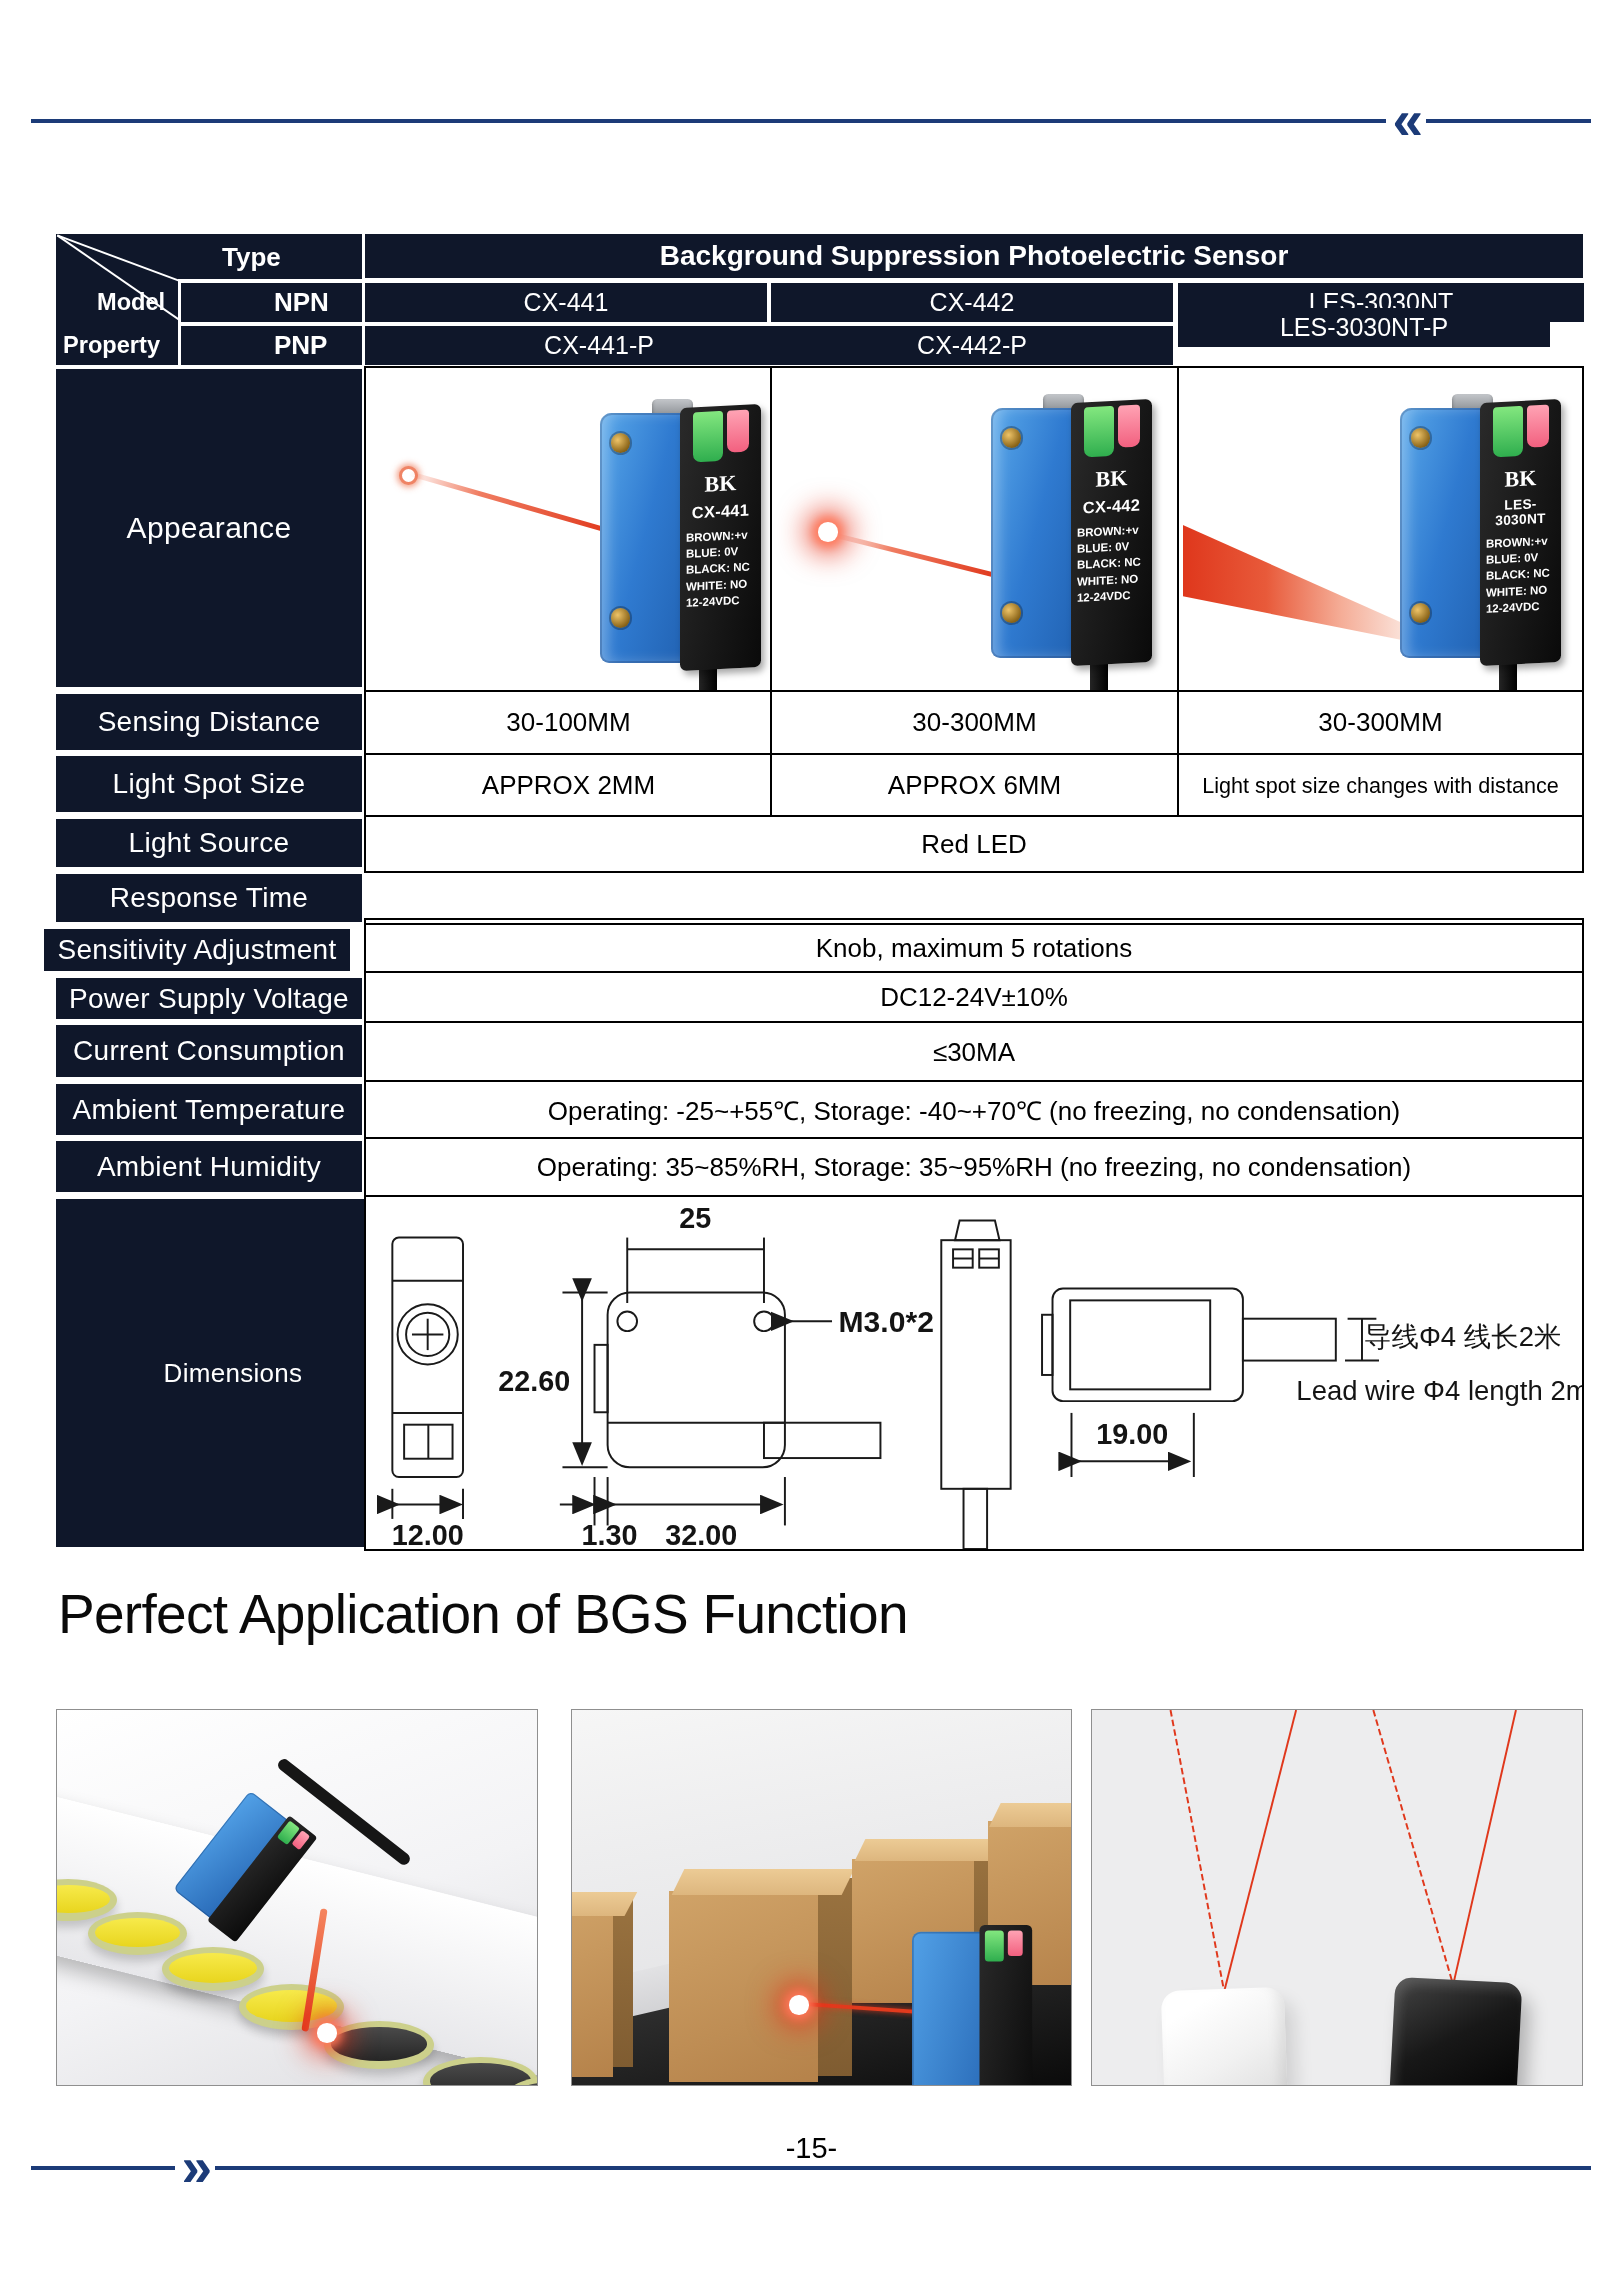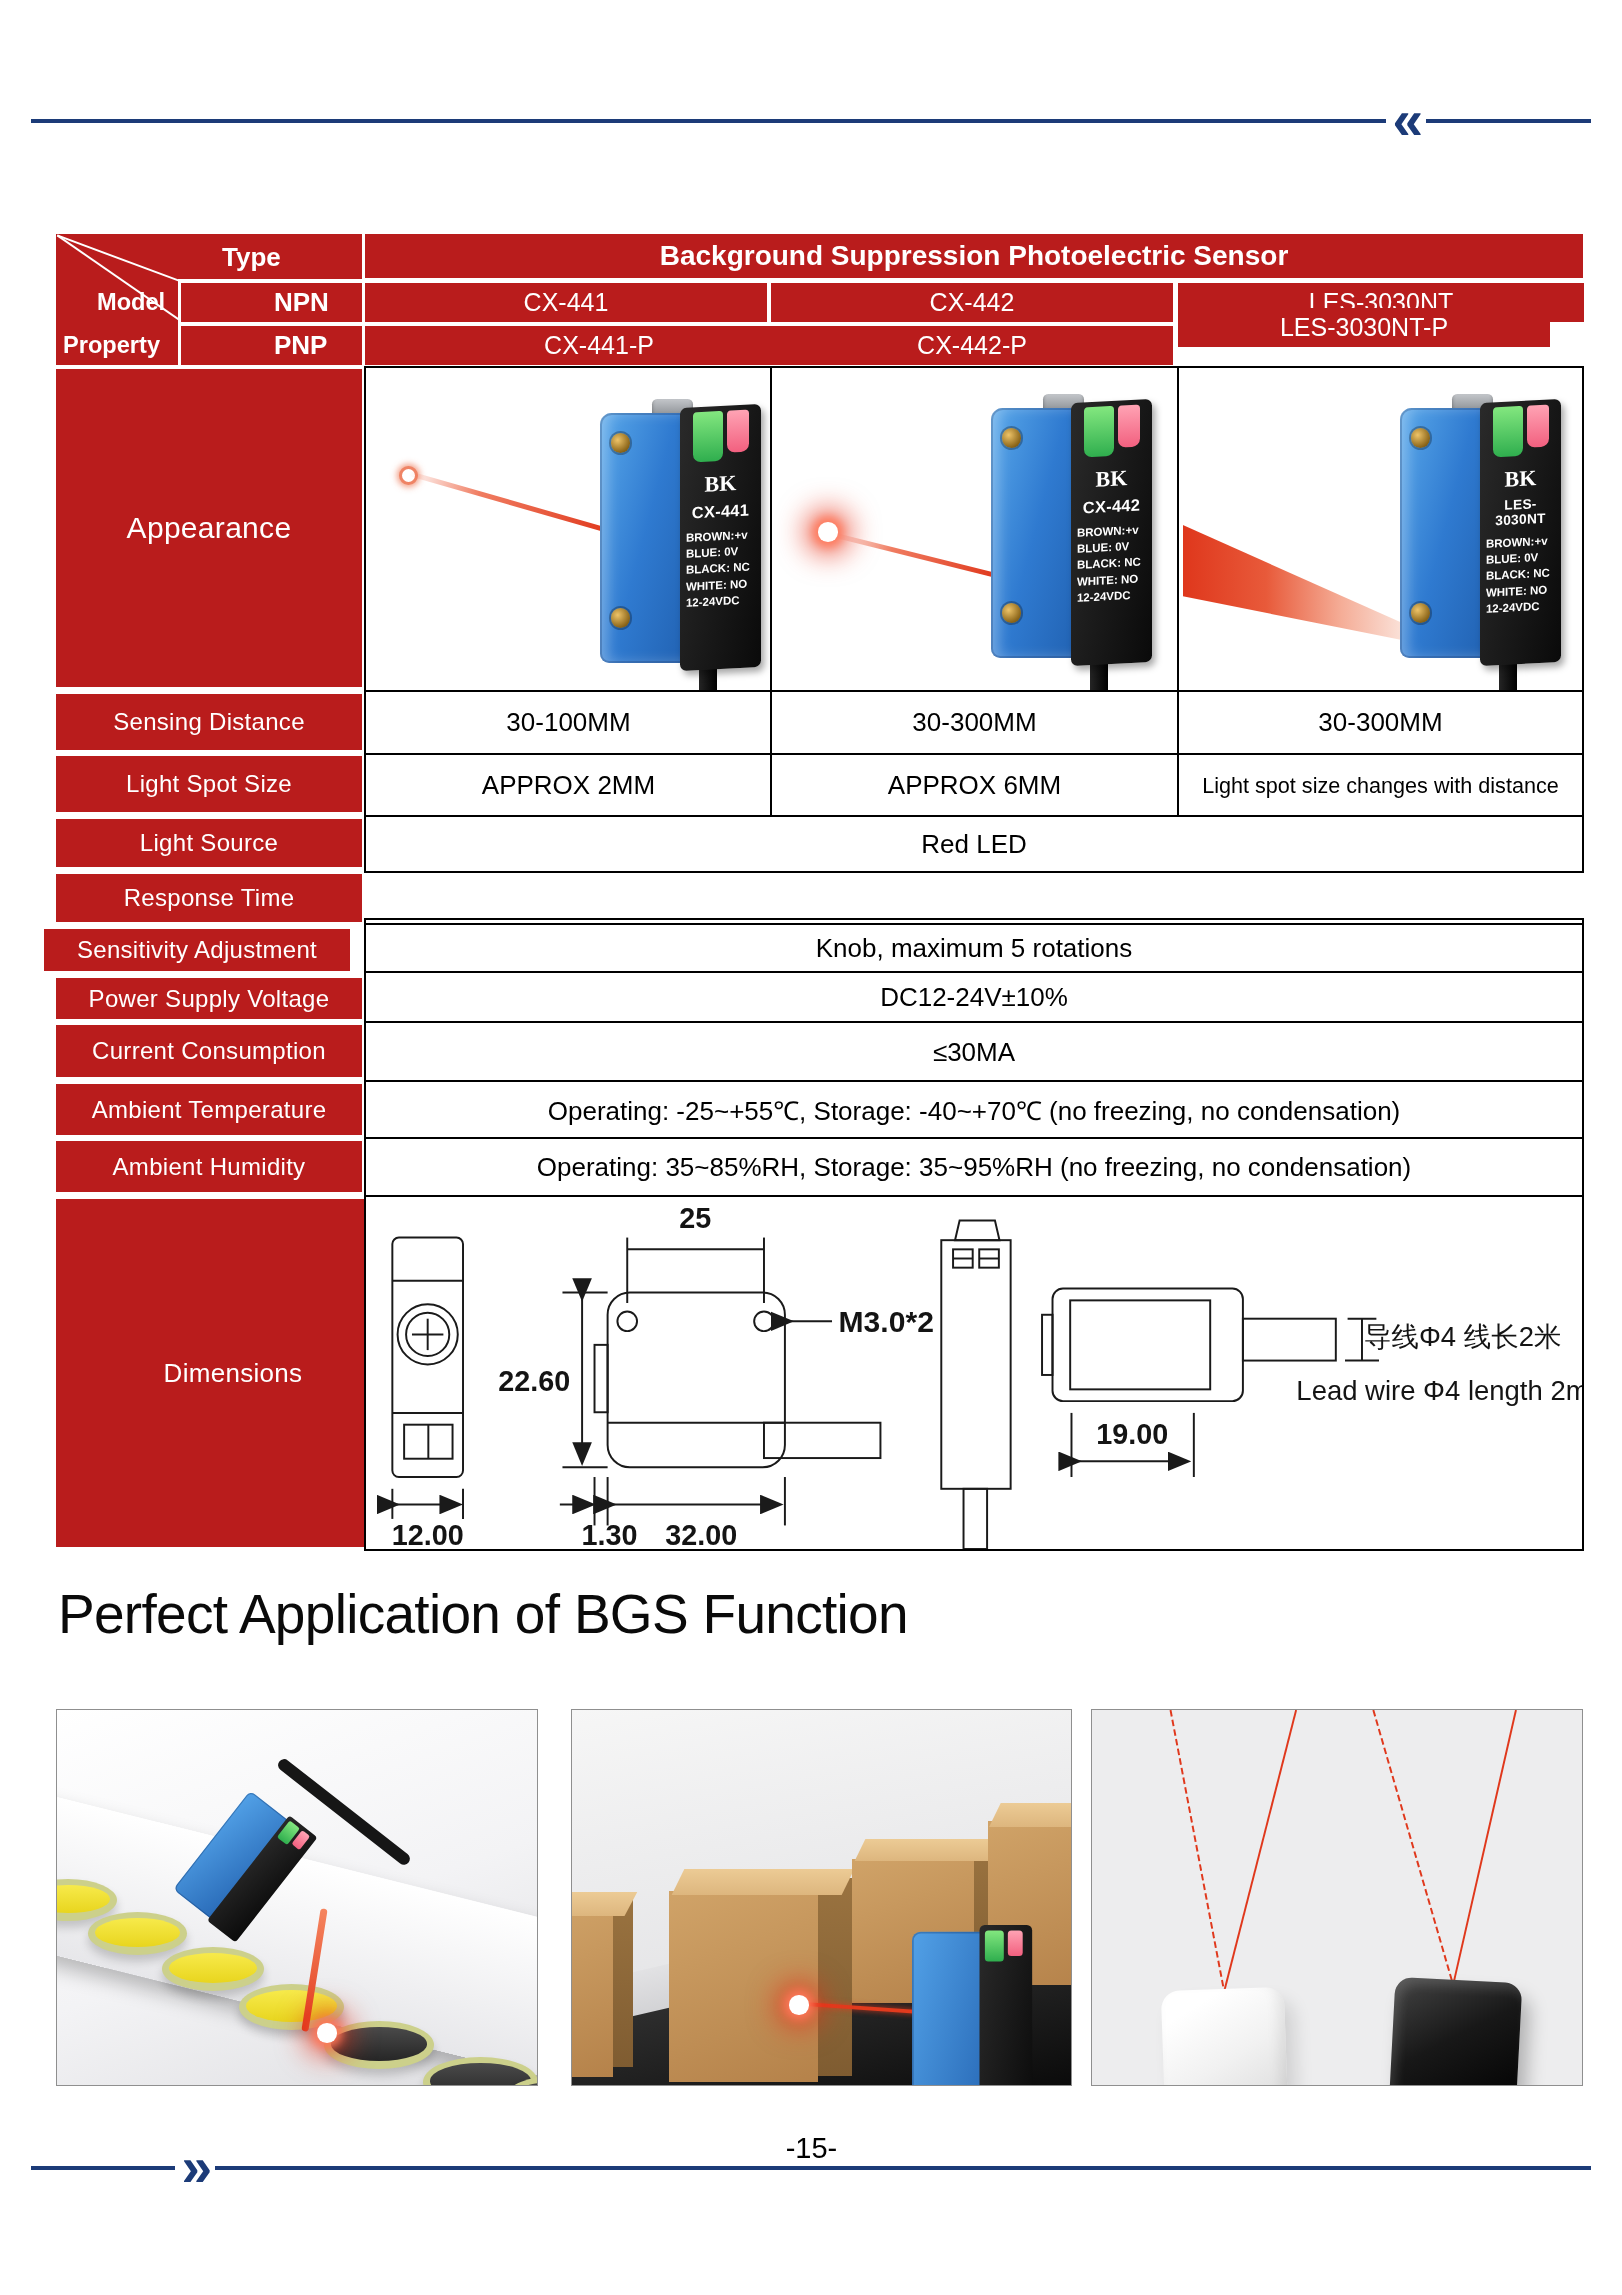--- a/index.html
+++ b/index.html
@@ -4,22 +4,22 @@
 <style>
   html,body{margin:0;padding:0;background:#fff}
   .sheet{position:relative;width:1623px;height:2295px;background:#fff;overflow:hidden;
          font-family:"Liberation Sans",sans-serif;-webkit-font-smoothing:antialiased}
   .abs{position:absolute}
   
   .rule{position:absolute;height:3.9px;background:#1c3b78}
   .chev{position:absolute;color:#1c3b78;font-weight:700;font-size:55px;line-height:55px;
         background:#fff;padding:0 6.5px;letter-spacing:-3.9px}
   
-  .blue{position:absolute;background:#b91c1c;color:#fff;display:flex;align-items:center;justify-content:center;text-align:right}
-  .blab{font-size:24px;font-weight:500;letter-spacing:0.3px}
+  .blue{position:absolute;background:#0f172a;color:#fff;display:flex;align-items:center;justify-content:center;text-align:right}
+  .blab{font-size:28px;font-weight:500;letter-spacing:0.3px}
   .title{font-size:28px;font-weight:600}
   .model{font-size:25px;font-weight:500}
   .npnpnp{font-size:26px;font-weight:700;justify-content:flex-start;padding-left:93px;box-sizing:border-box}
   .wcell{position:absolute;background:#fff;border:2px solid #000;box-sizing:border-box;
          display:flex;align-items:center;justify-content:center;text-align:center;overflow:hidden}
   .dval{font-size:26px;font-weight:500;color:#000}
   .dval.small{font-size:21.6px}
   .cornlab{position:absolute;color:#fff;font-weight:600}
   
   .sensor{position:absolute;width:164px;height:281px}

